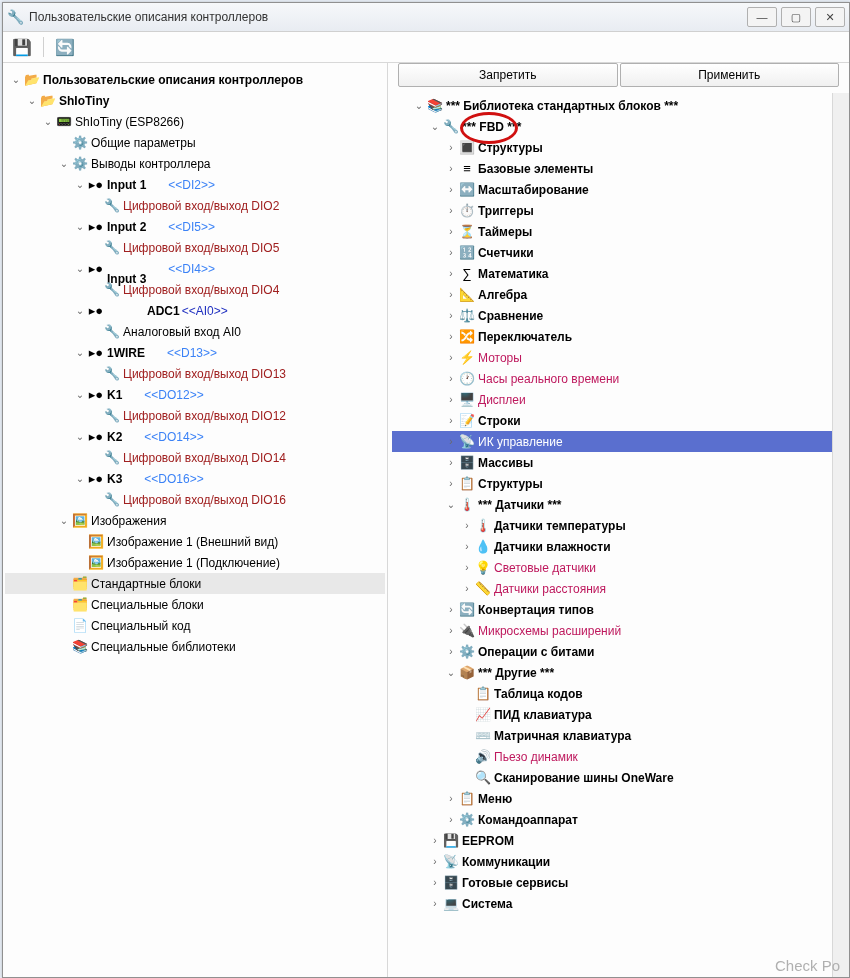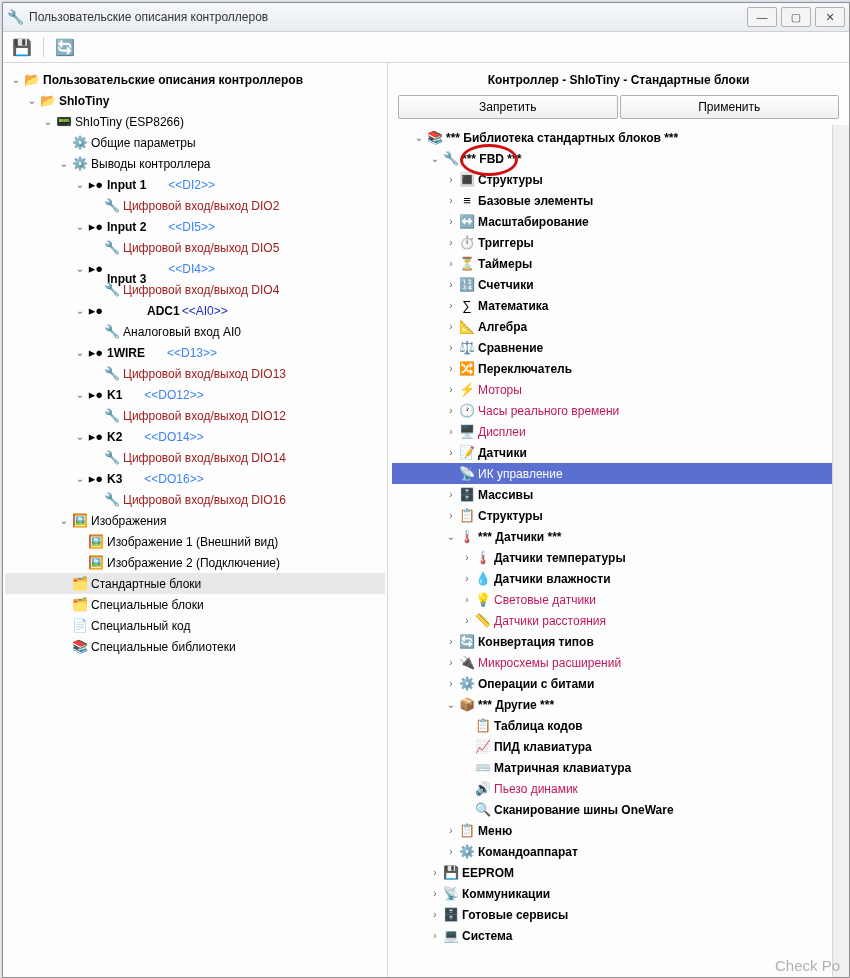--- a/index.html
+++ b/index.html
@@ -185,21 +185,21 @@
           <span class="lbl">Изображения</span>
         </div>
         <div class="tr ind4">
           <span class="exp"></span>
           <span class="ico">🖼️</span>
           <span class="lbl">Изображение 1 (Внешний вид)</span>
         </div>
         <div class="tr ind4">
           <span class="exp"></span>
           <span class="ico">🖼️</span>
-          <span class="lbl">Изображение 2 (Подключение)</span>
+          <span class="lbl">Изображение 1 (Подключение)</span>
         </div>
         <div class="tr ind3 sel-left">
           <span class="exp"></span>
           <span class="ico">🗂️</span>
           <span class="lbl">Стандартные блоки</span>
         </div>
         <div class="tr ind3">
           <span class="exp"></span>
           <span class="ico">🗂️</span>
           <span class="lbl">Специальные блоки</span>
@@ -209,21 +209,20 @@
           <span class="ico">📄</span>
           <span class="lbl">Специальный код</span>
         </div>
         <div class="tr ind3">
           <span class="exp"></span>
           <span class="ico">📚</span>
           <span class="lbl">Специальные библиотеки</span>
         </div>
       </div>
     <div class="rightpanel">
-      <div class="right-title">Контроллер - ShIoTiny - Стандартные блоки</div>
       <div class="buttonrow">
         <div class="bigbtn">Запретить</div>
         <div class="bigbtn">Применить</div>
       </div>
       <div class="right-tree" id="righttree">
 
       <div class="tr ind1">
             <span class="exp">⌄</span>
             <span class="ico">📚</span>
             <span class="lbl" style="font-weight: bold;">*** Библиотека стандартных блоков ***</span>
@@ -294,21 +293,21 @@
             <span class="lbl orange">Часы реального времени</span>
           </div>
           <div class="tr ind3">
             <span class="exp">›</span>
             <span class="ico">🖥️</span>
             <span class="lbl orange">Дисплеи</span>
           </div>
           <div class="tr ind3">
             <span class="exp">›</span>
             <span class="ico">📝</span>
-            <span class="lbl" style="font-weight: bold;">Датчики</span>
+            <span class="lbl" style="font-weight: bold;">Строки</span>
           </div>
           <div class="tr ind3 sel-right">
             <span class="exp">›</span>
             <span class="ico">📡</span>
             <span class="lbl orange">ИК управление</span>
           </div>
           <div class="tr ind3">
             <span class="exp">›</span>
             <span class="ico">🗄️</span>
             <span class="lbl" style="font-weight: bold;">Массивы</span>

